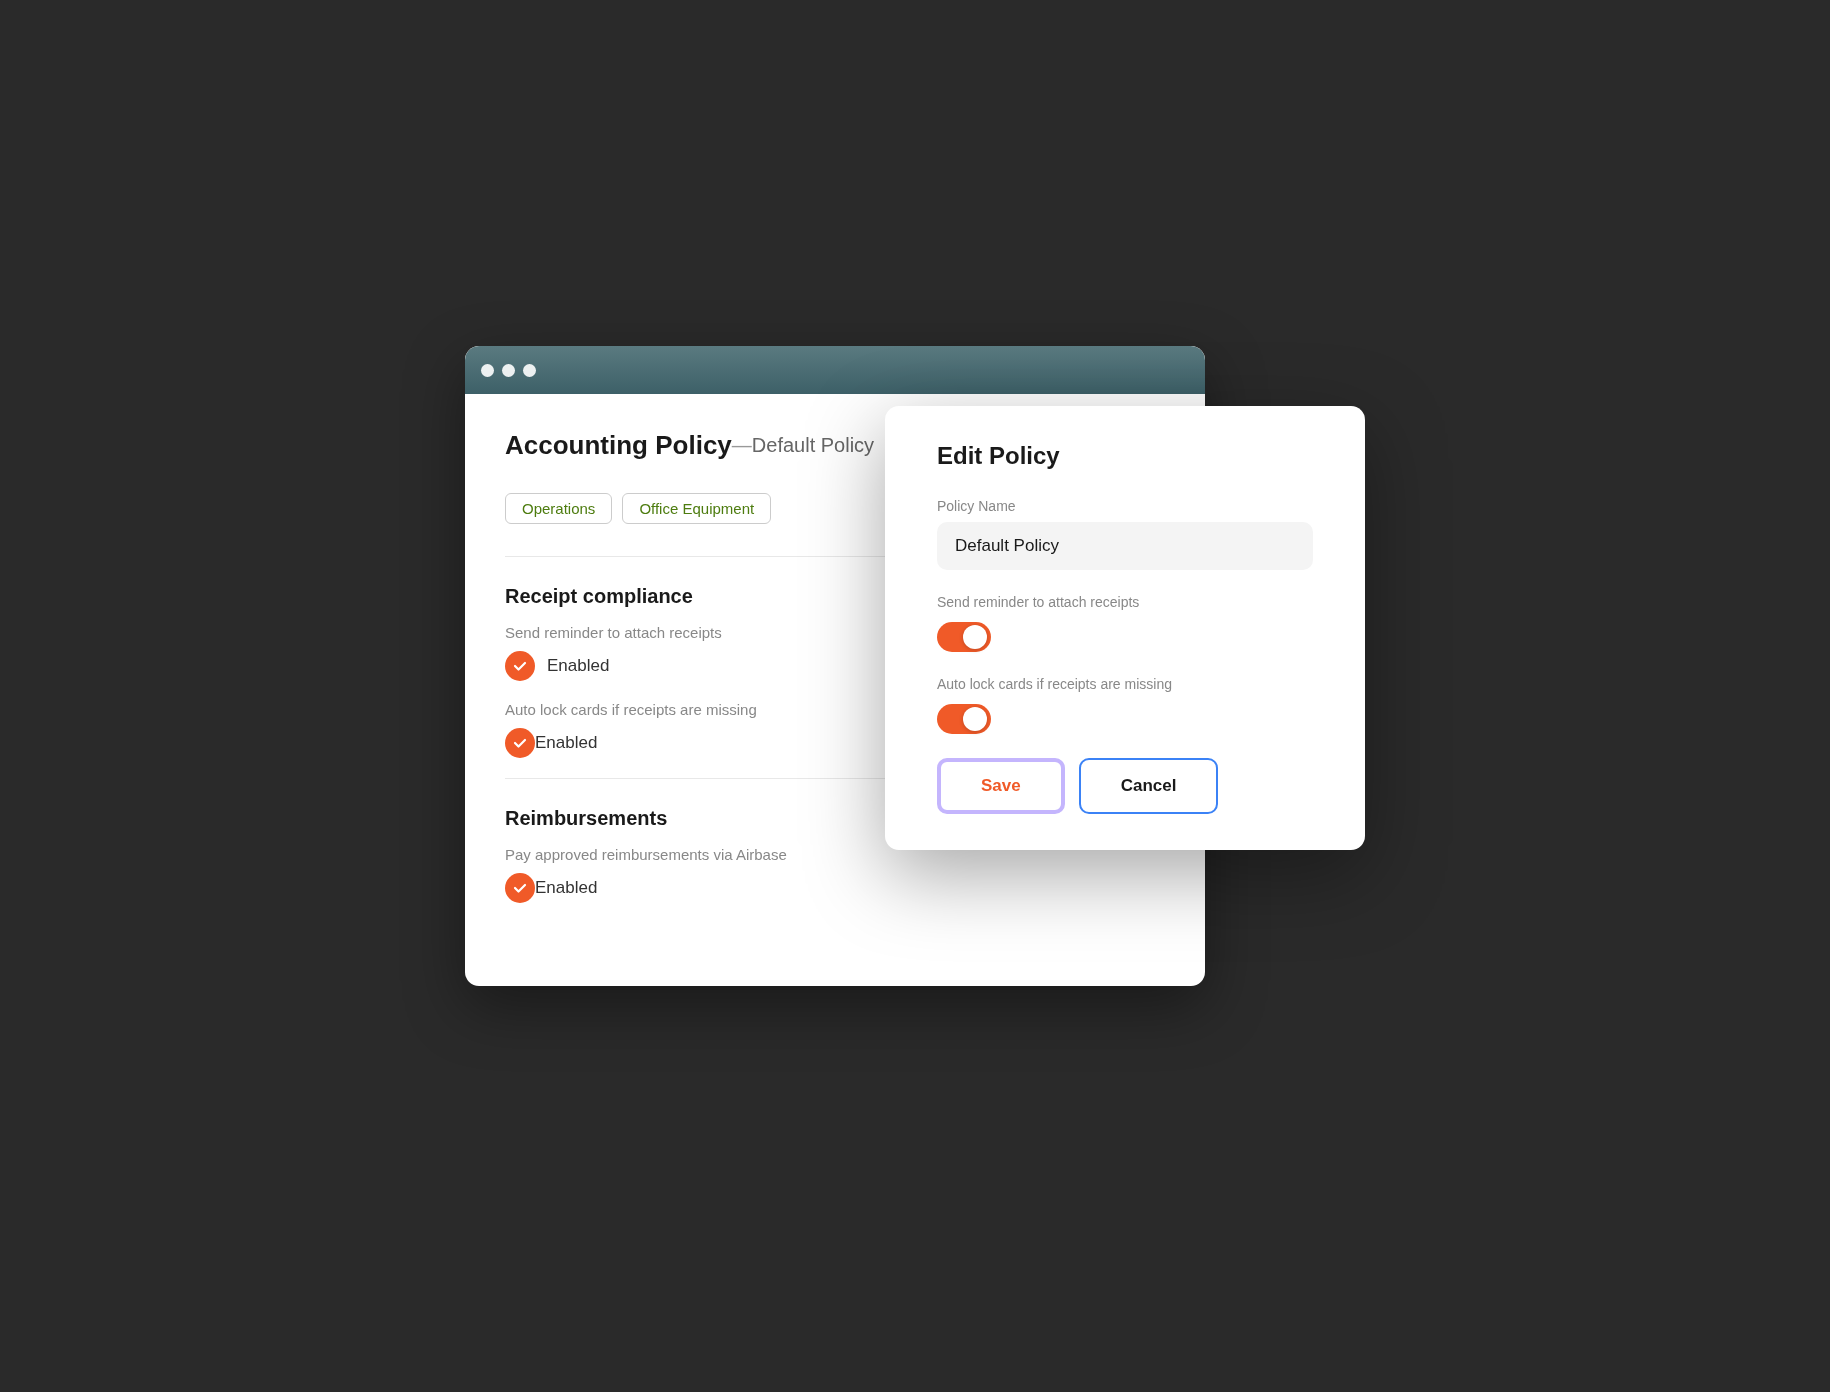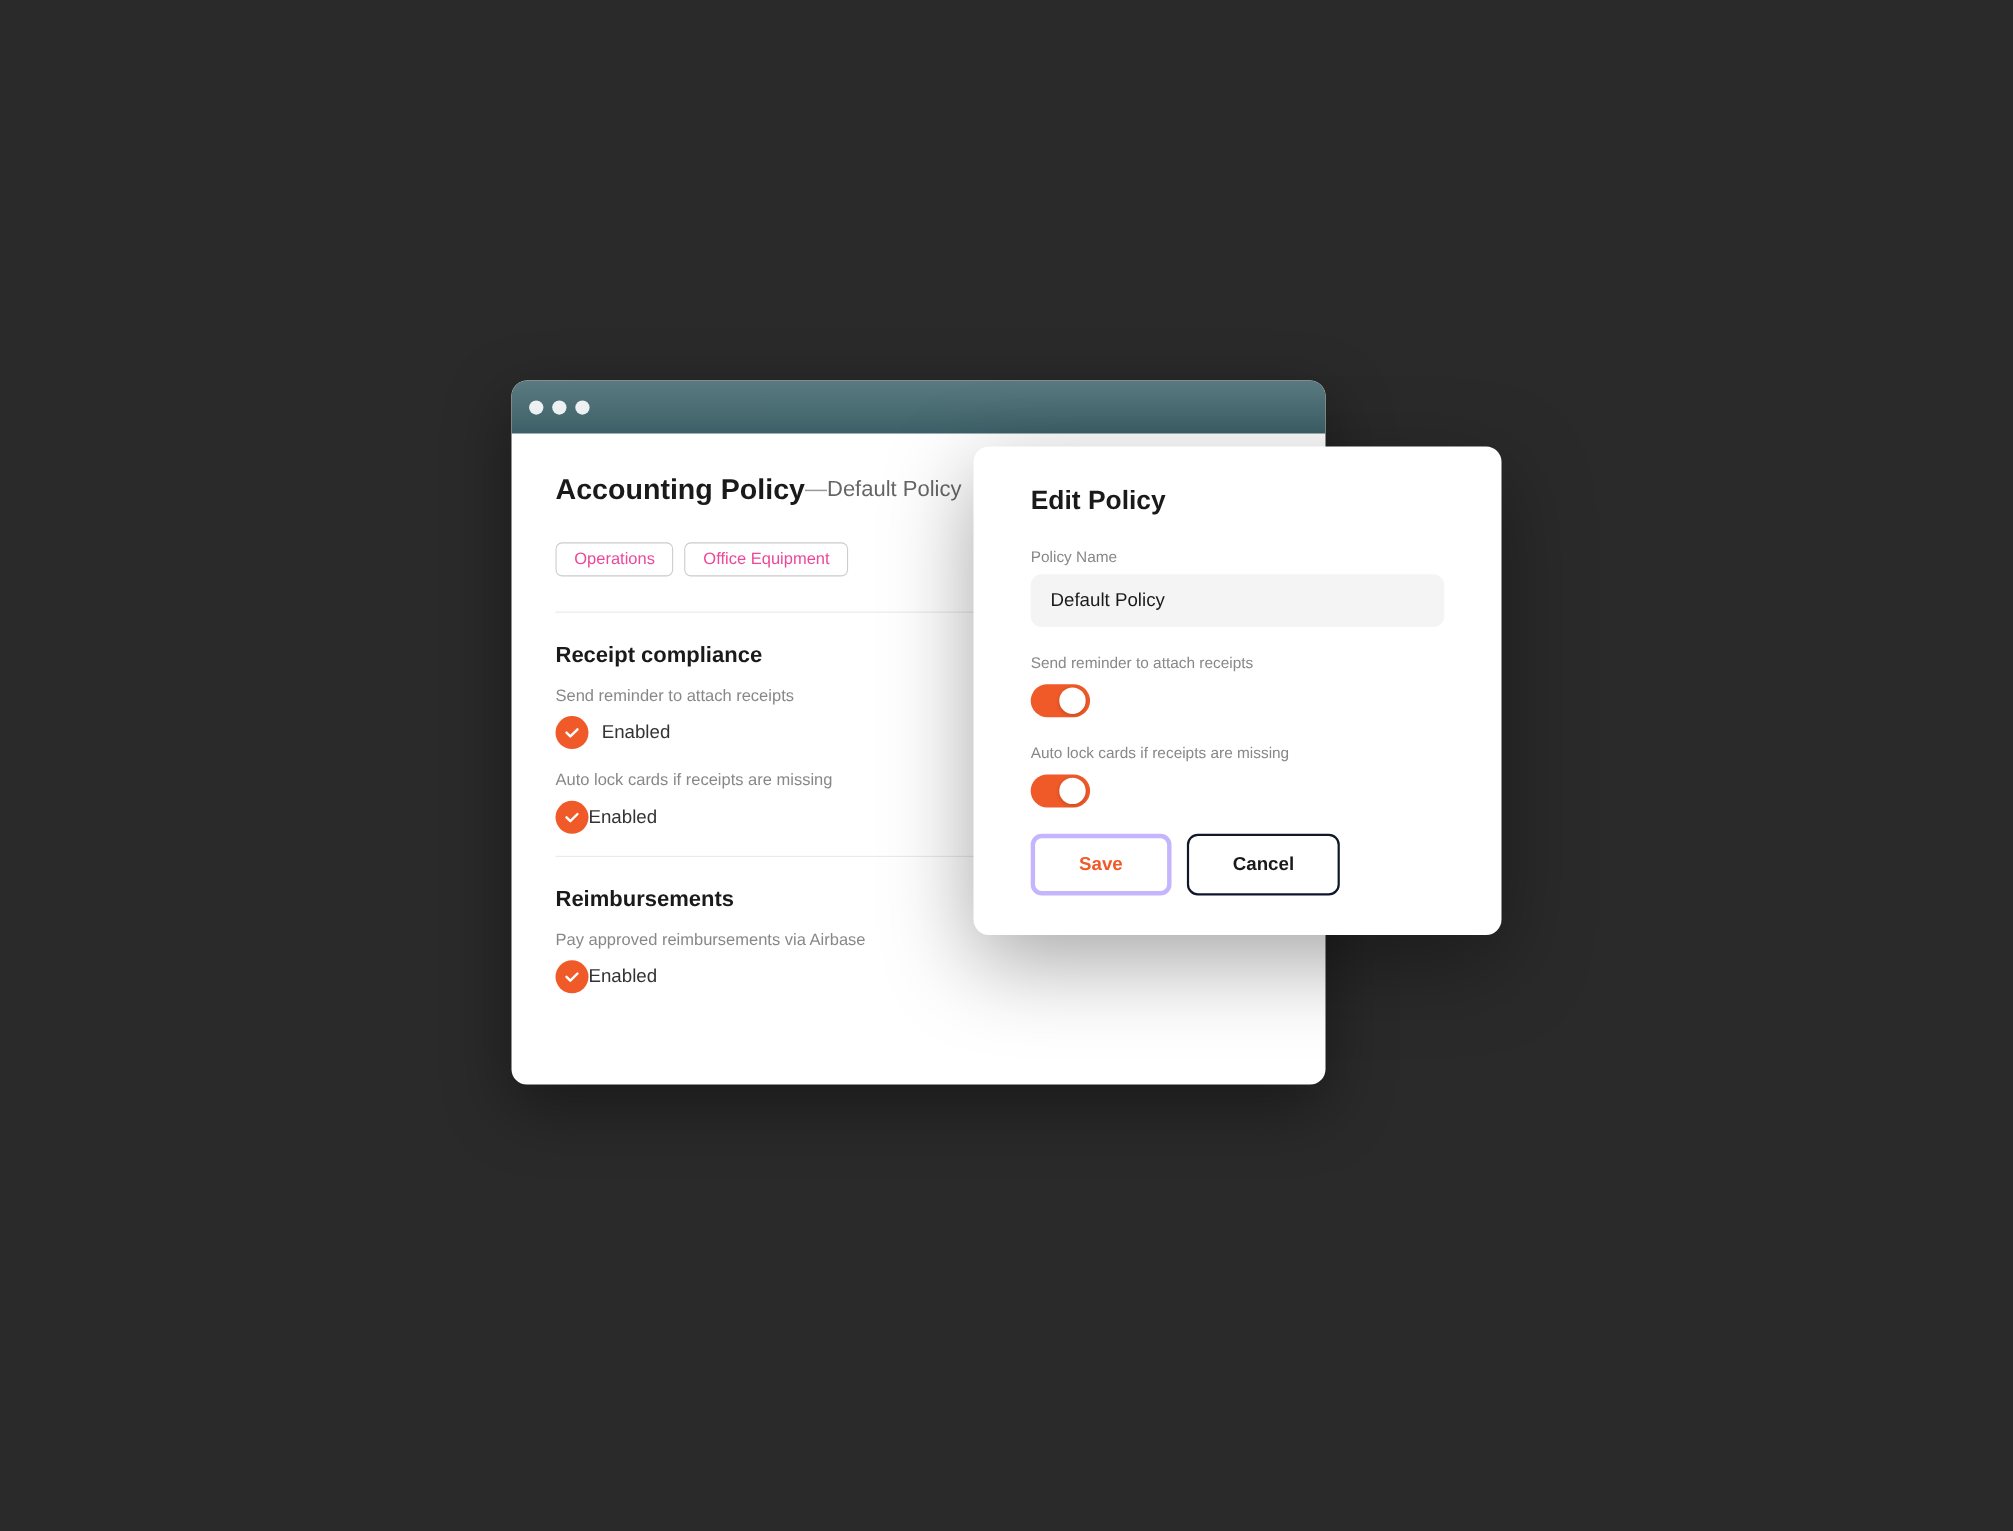--- a/index.html
+++ b/index.html
@@ -88,21 +88,21 @@
       display: flex;
       gap: 10px;
       margin-bottom: 32px;
     }
 
     .tag {
       border: 1.5px solid #ccc;
       border-radius: 6px;
       padding: 6px 16px;
       font-size: 15px;
-      color: #ec4899;
+      color: #4d7c0f;
       background: #fff;
     }
 
     .divider {
       height: 1px;
       background: #e8e8e8;
       margin-bottom: 28px;
     }
 
     .section-title {
@@ -240,21 +240,21 @@
       border-radius: 10px;
       background: #fff;
       color: #f05a28;
       font-size: 17px;
       font-weight: 600;
       cursor: pointer;
     }
 
     .btn-cancel {
       padding: 14px 40px;
-      border: 2px solid #0f172a;
+      border: 2px solid #3b82f6;
       border-radius: 10px;
       background: #fff;
       color: #1a1a1a;
       font-size: 17px;
       font-weight: 600;
       cursor: pointer;
     }
 
     .amount-row {
       display: flex;

